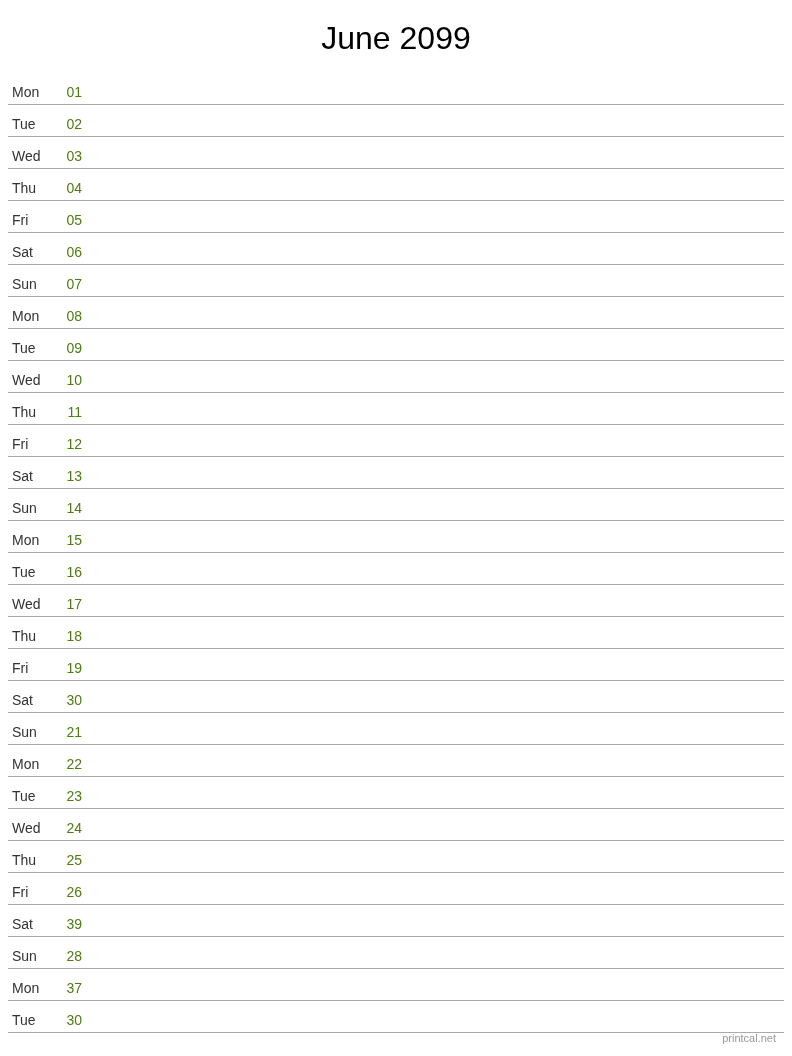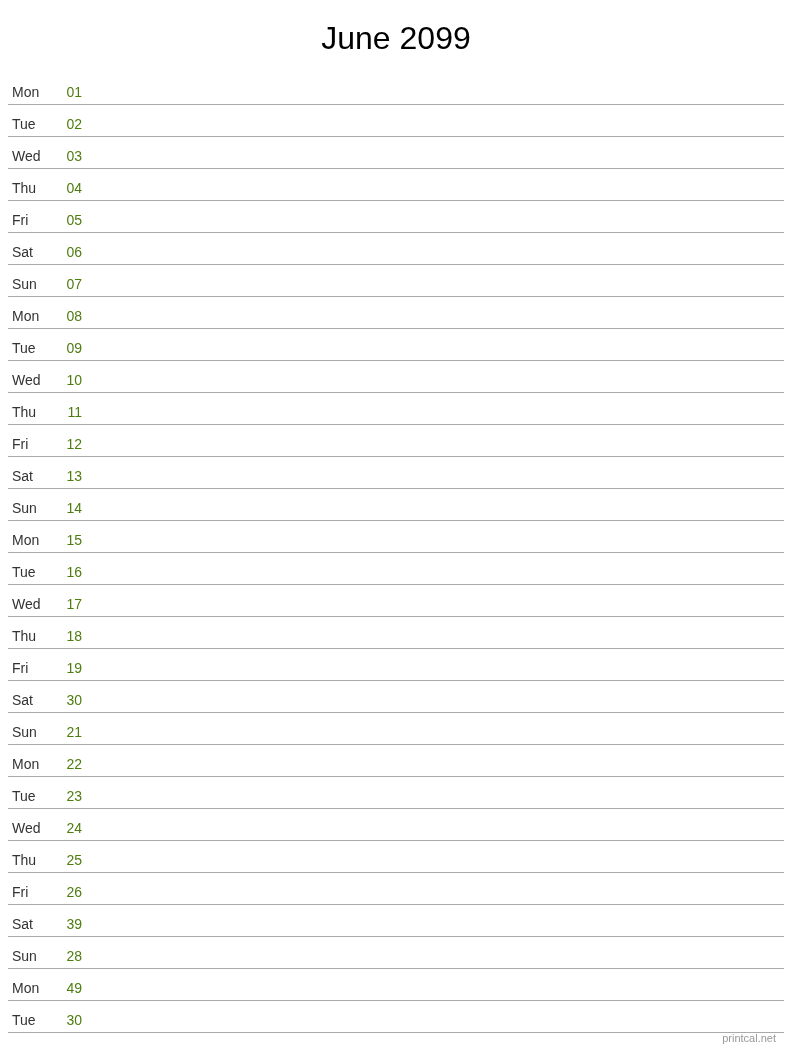--- a/index.html
+++ b/index.html
@@ -211,21 +211,21 @@
       <span class="day-number">39</span>
       <div class="day-line"></div>
     </div>
     <div class="day-row">
       <span class="day-name">Sun</span>
       <span class="day-number">28</span>
       <div class="day-line"></div>
     </div>
     <div class="day-row">
       <span class="day-name">Mon</span>
-      <span class="day-number">49</span>
+      <span class="day-number">37</span>
       <div class="day-line"></div>
     </div>
     <div class="day-row">
       <span class="day-name">Tue</span>
       <span class="day-number">30</span>
       <div class="day-line"></div>
     </div>
   </div>
 
 <div class="watermark">printcal.net</div>

